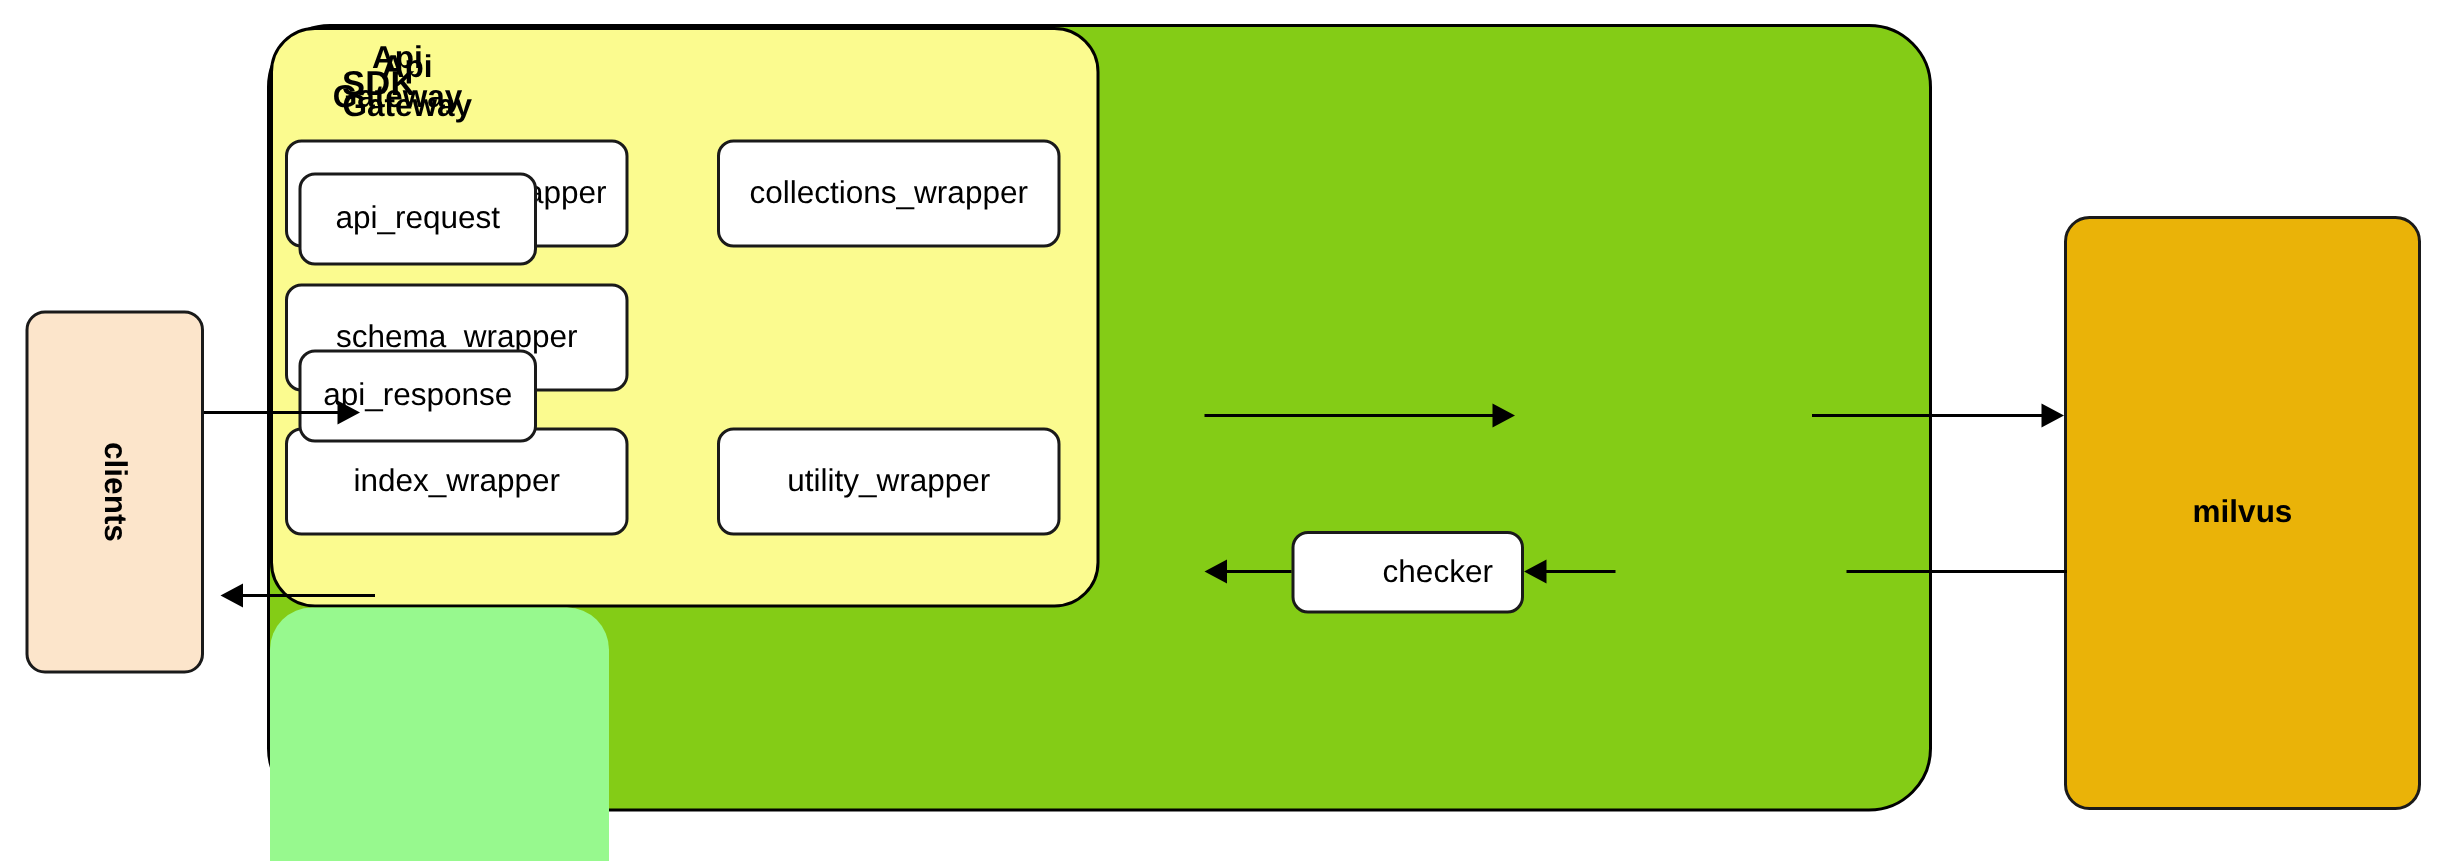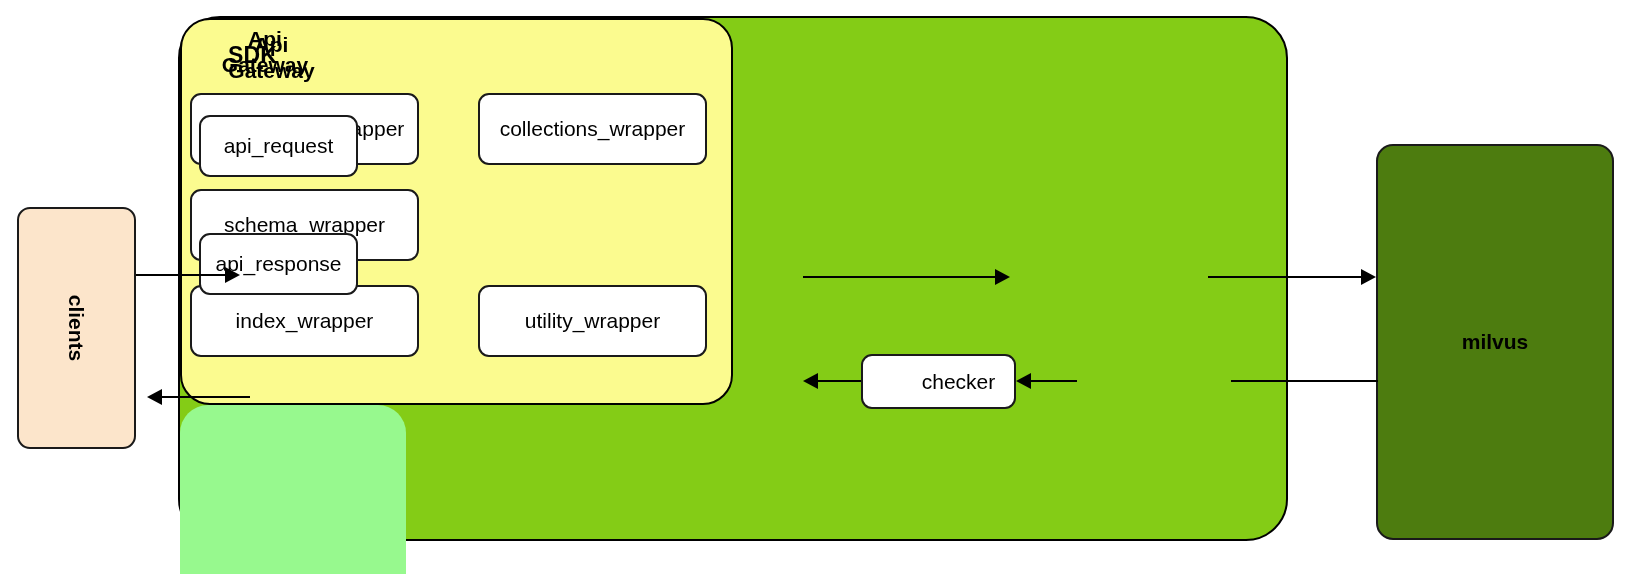--- a/index.html
+++ b/index.html
@@ -127,21 +127,21 @@
     transform: rotate(90deg);
     white-space: nowrap;
   }
 
   
   #milvus-node {
     left: 1376px;
     top: 144px;
     width: 238px;
     height: 396px;
-    background: #4d7c0f;
+    background: #eab308;
     border: 2px solid #1a1a1a;
     border-radius: 17px;
     font-size: 21px;
     font-weight: bold;
   }
 
   
   #checker-node {
     left: 861px;
     top: 354px;

